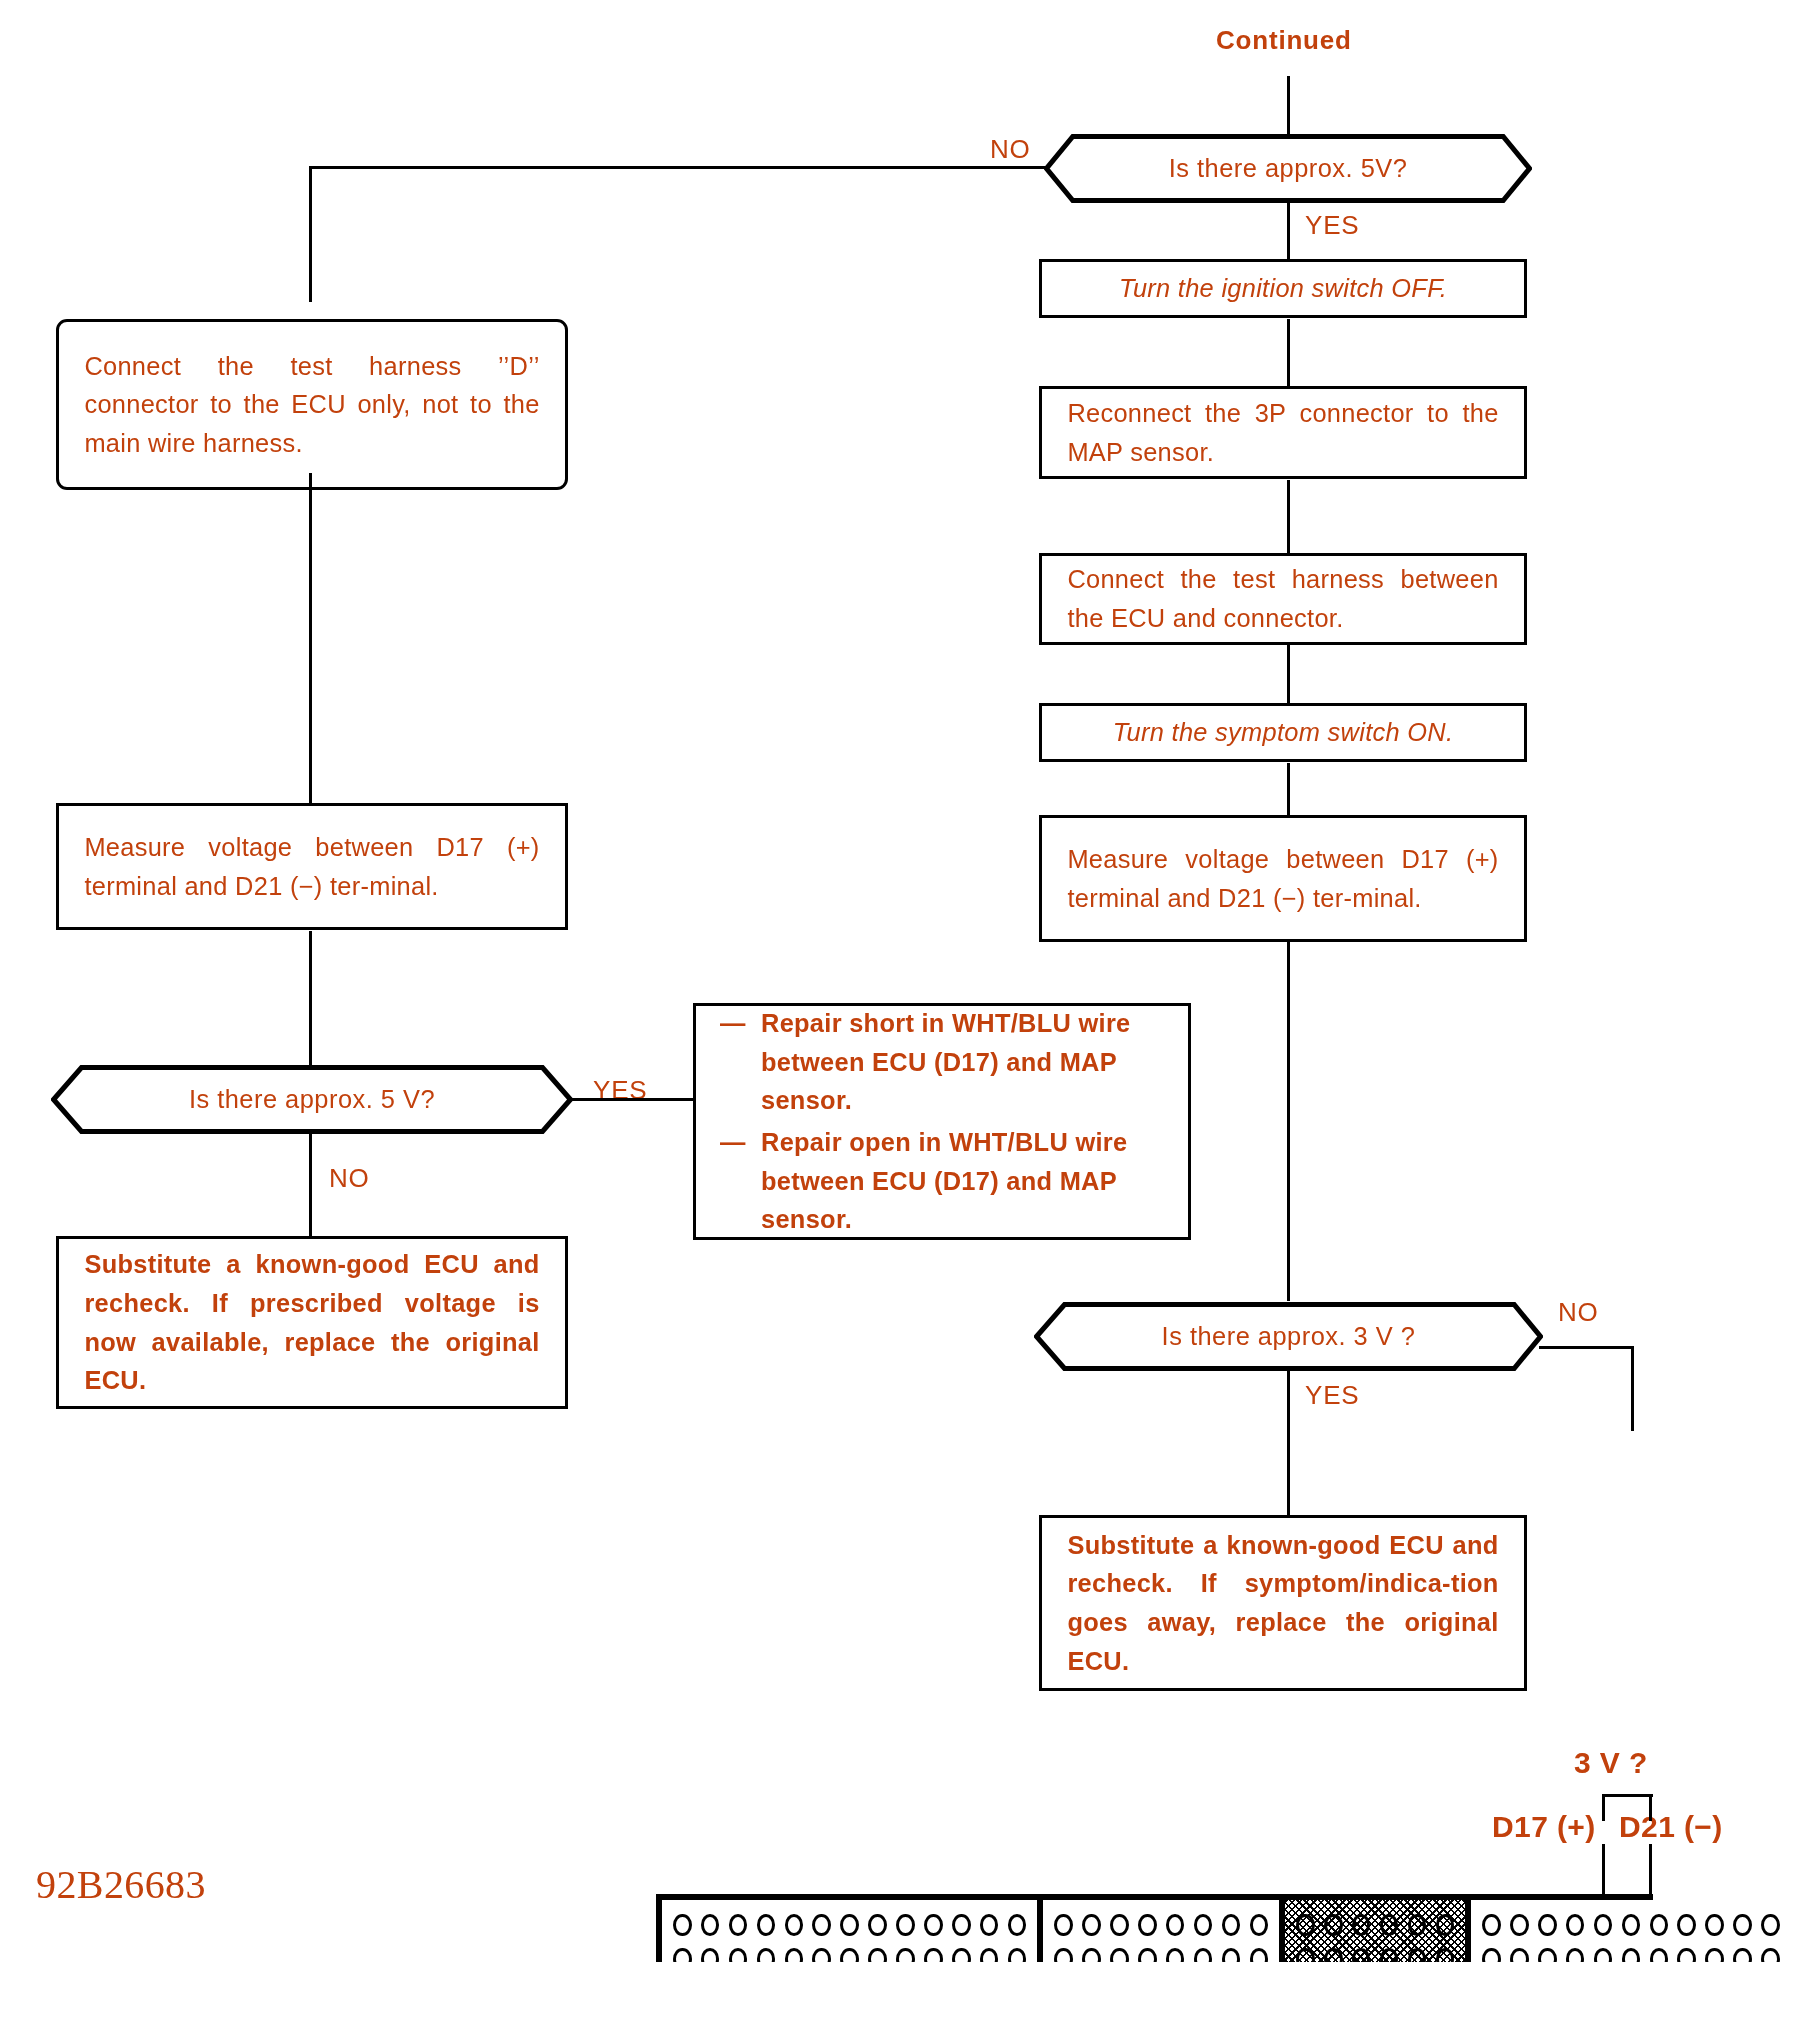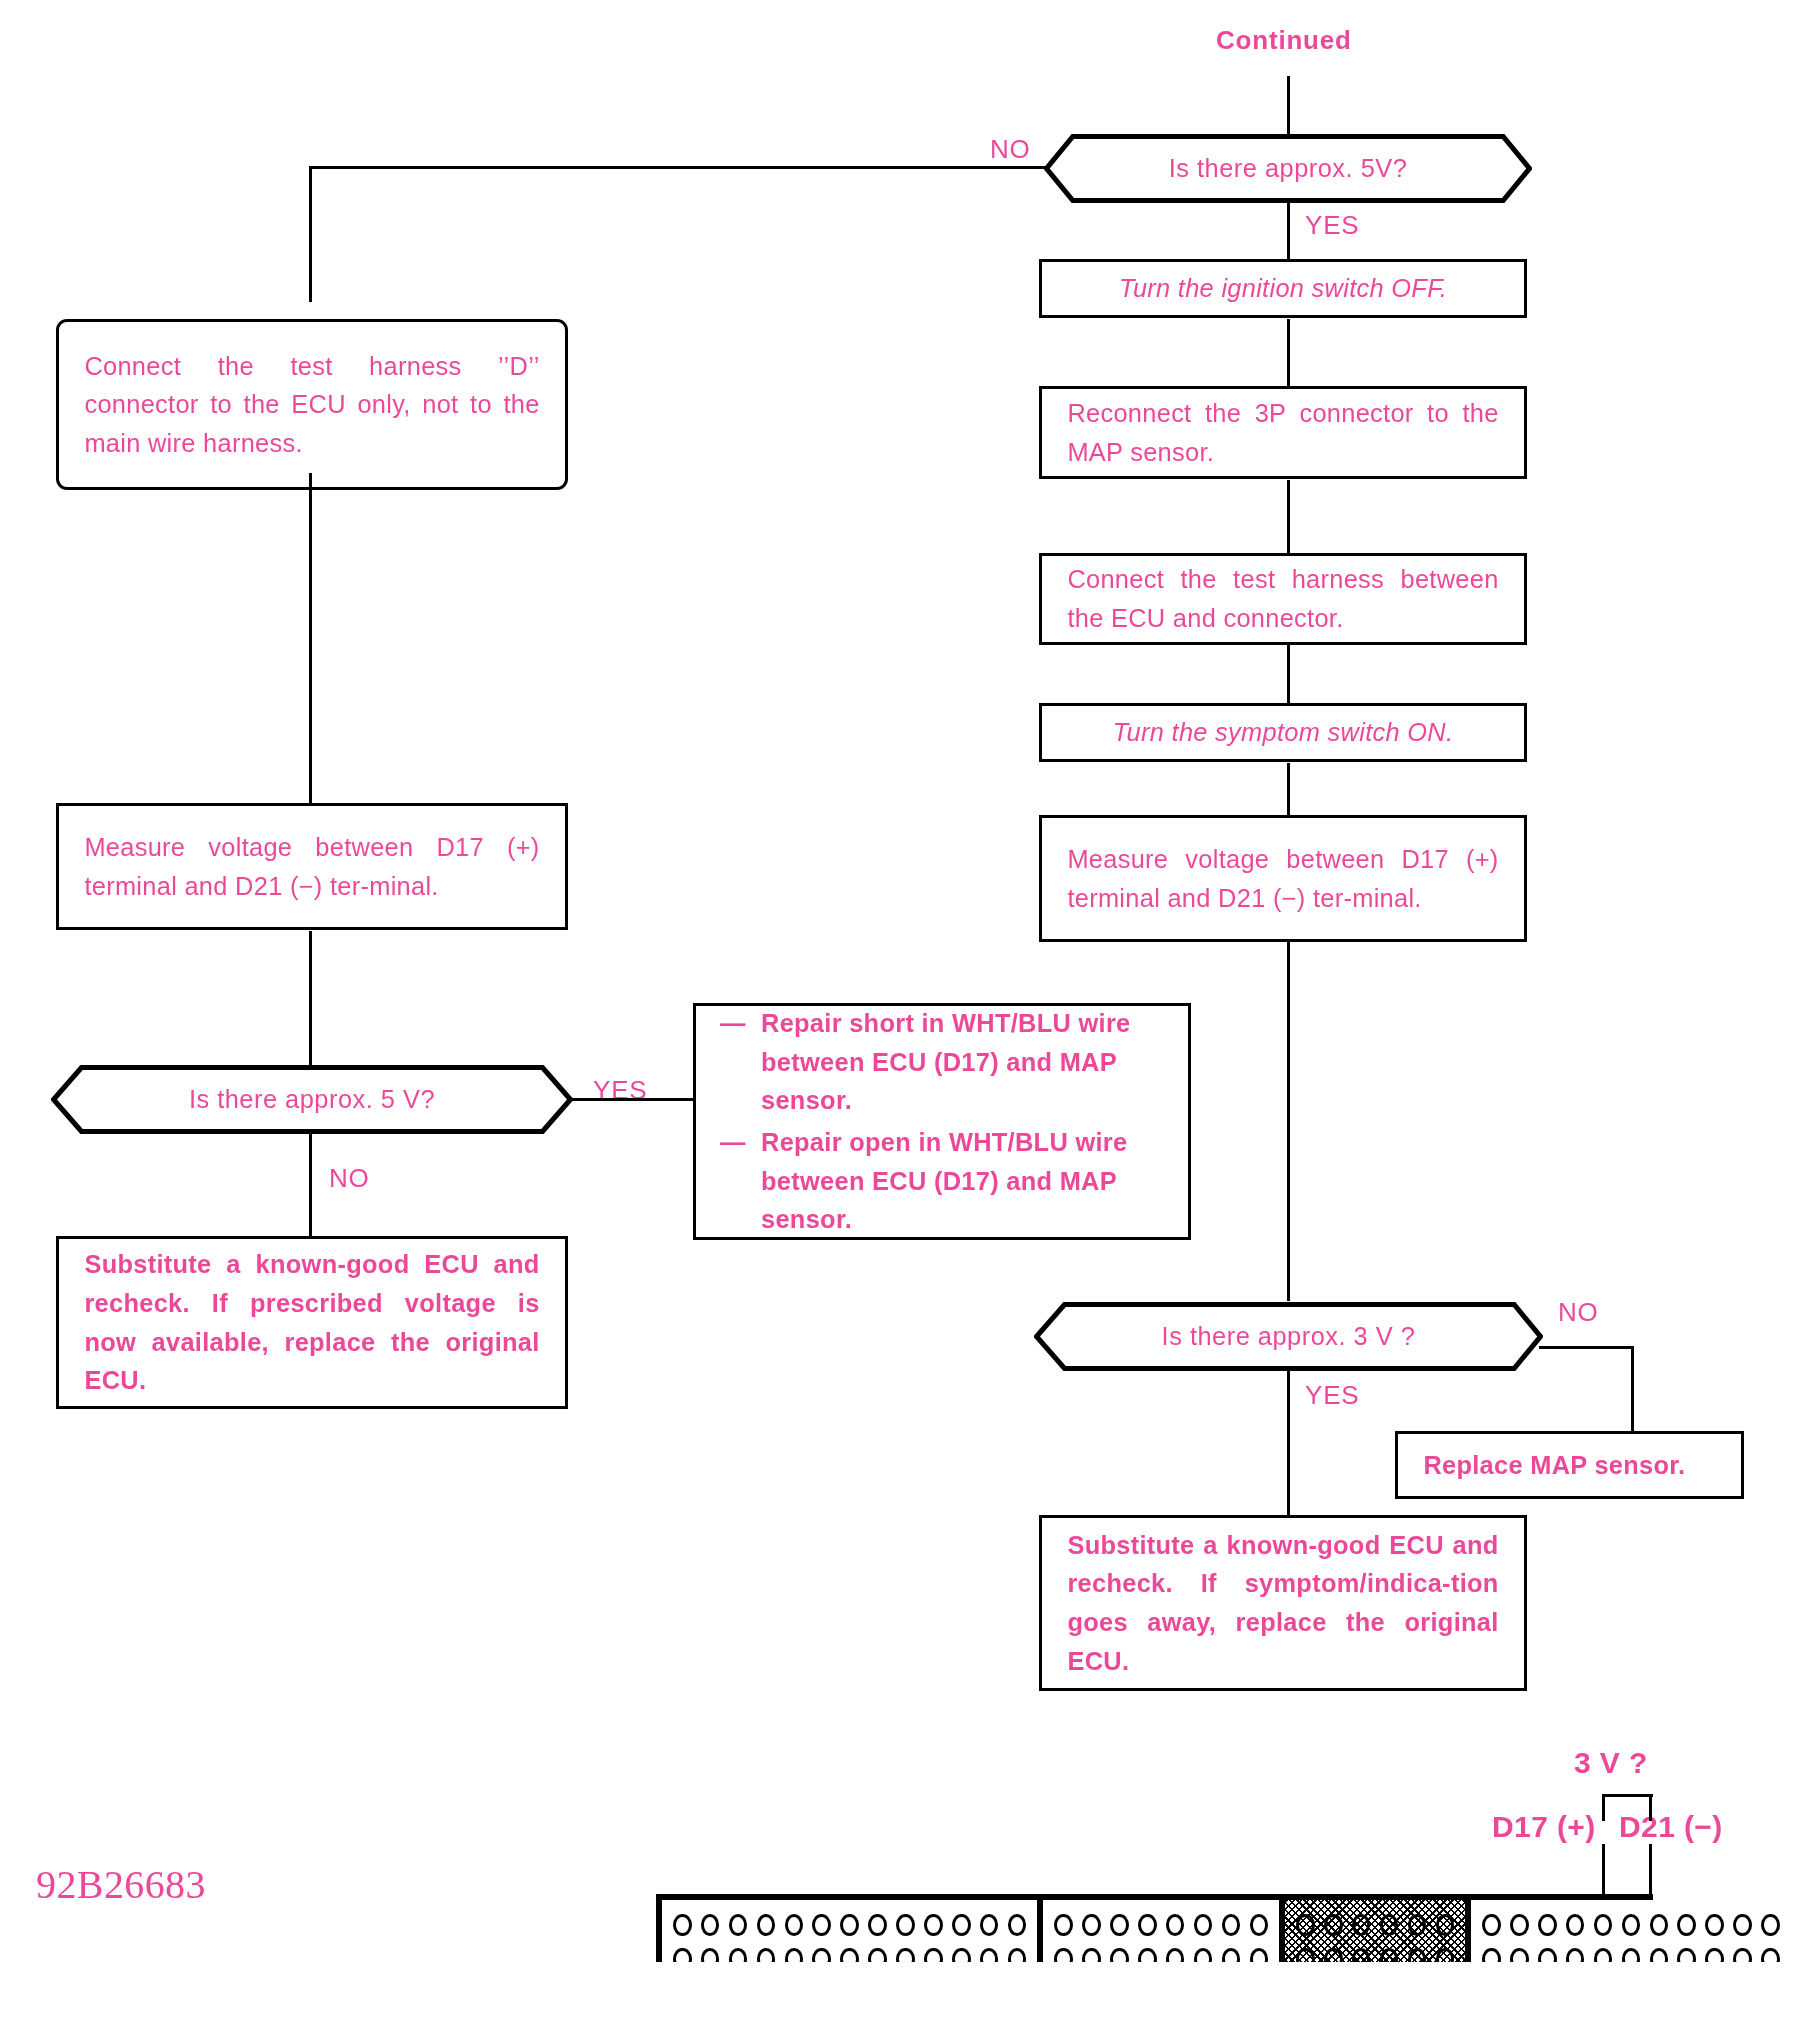--- a/index.html
+++ b/index.html
@@ -7,21 +7,21 @@
     margin: 0;
     padding: 0;
     background: #ffffff;
   }
   #page {
     position: relative;
     width: 1800px;
     height: 1962px;
     background: #ffffff;
     font-family: "Liberation Sans", sans-serif;
-    color: #ec4899;
+    color: #c2410c;
     overflow: hidden;
   }
 
   
   .box {
     position: absolute;
     box-sizing: border-box;
     border: 3.4px solid #000;
     background: #fff;
     display: flex;
@@ -215,23 +215,20 @@
       <polygon points="36,3 566,3 597,41 566,79 36,79 3,41" fill="#ffffff" stroke="#000000" stroke-width="6"></polygon>
     </svg>
     <div class="hextext">Is there approx. 3 V ?</div>
   </div>
   <div class="lbl" style="left:1558px; top:1297px;">NO</div>
   <div class="lbl" style="left:1305px; top:1380px;">YES</div>
 
   <div class="ln lnh" style="left:1539px; top:1346px; width:95px;"></div>
   <div class="ln lnv" style="left:1631px; top:1346px; height:85px;"></div>
 
-  <div class="box bold" style="left:1395px; top:1431px; width:349px; height:68px;">
-    <div class="txt">Replace MAP sensor.</div>
-  </div>
 
   <div class="ln lnv" style="left:1287px; top:1371px; width:3.4px; height:144px;"></div>
 
   <div class="box bold justify" style="left:1039px; top:1515px; width:488px; height:176px;">
     <div class="txt">Substitute a known-good ECU and recheck. If symptom/indica-tion goes away, replace the original ECU.</div>
   </div>
 
   <div class="pagecode" style="left:36px; top:1861px;">92B26683</div>
 
   <div class="probe-lbl" style="left:1574px; top:1746px;">3 V ?</div>

